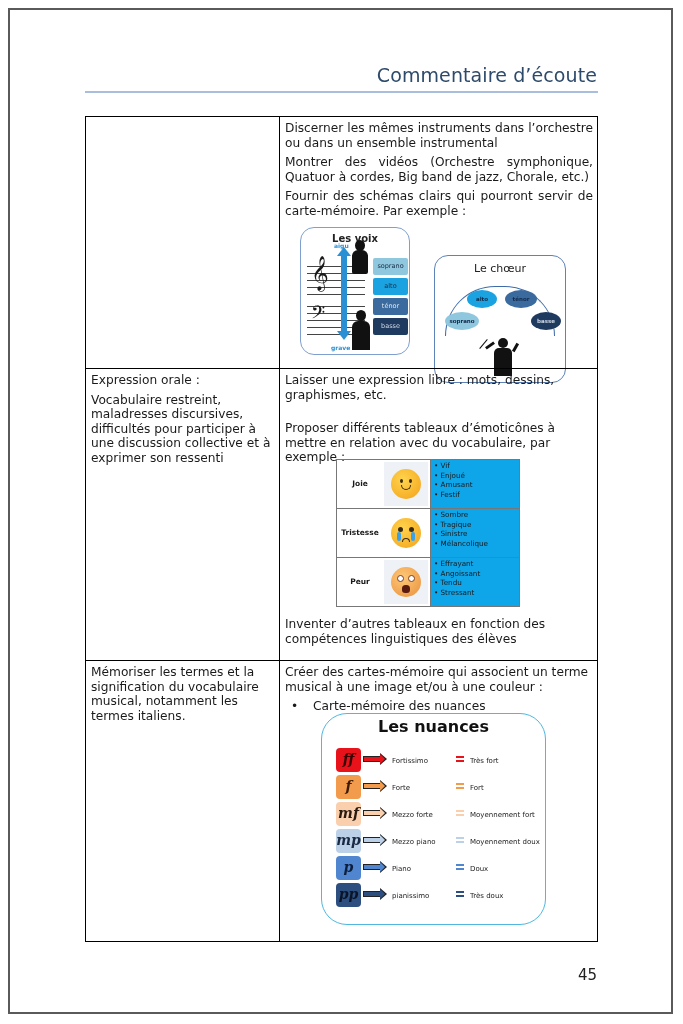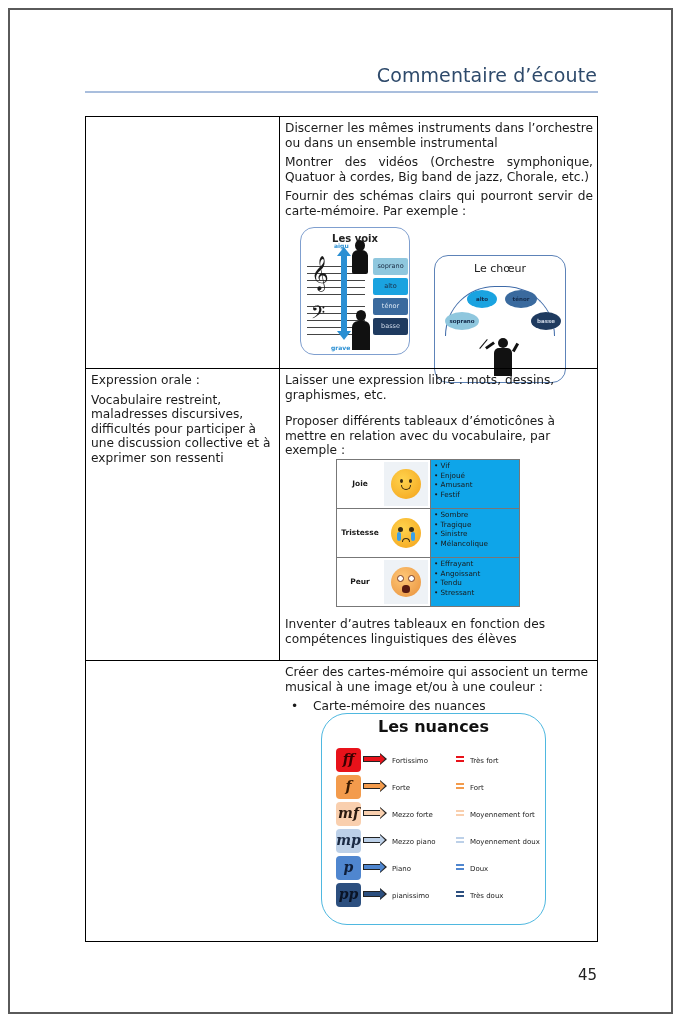--- a/index.html
+++ b/index.html
@@ -147,21 +147,21 @@
     </div>
   </div>
 
   <div class="row row2">
     <div class="col-left">
       <p>Expression orale :</p>
       <p>Vocabulaire restreint, maladresses discursives, difficultés pour participer à une discussion collective et à exprimer son ressenti</p>
     </div>
     <div class="col-right">
       <p>Laisser une expression libre : mots, dessins, graphismes, etc.</p>
-      <p style="margin-top:12px;">Proposer différents tableaux d’émoticônes à mettre en relation avec du vocabulaire, par exemple :</p>
+      <p style="margin-top:19px;">Proposer différents tableaux d’émoticônes à mettre en relation avec du vocabulaire, par exemple :</p>
 
       <div class="emo-table">
         <div class="emo-row">
           <div class="emo-name">Joie</div>
           <div class="emo-face-box">
             <div class="emo-face">
               <div style="position:absolute; left:9px; top:10px; width:3px; height:4px; border-radius:50%; background:#3a2a10;"></div>
               <div style="position:absolute; left:18px; top:10px; width:3px; height:4px; border-radius:50%; background:#3a2a10;"></div>
               <div style="position:absolute; left:10px; top:16px; width:10px; height:5px; border:1.5px solid #3a2a10; border-top:none; border-radius:0 0 6px 6px; box-sizing:border-box;"></div>
             </div>
@@ -207,20 +207,23 @@
             <div>• <span>Stressant</span></div>
           </div>
         </div>
       </div>
 
       <p style="position:absolute; left:5px; top:248px; width:306px;">Inventer d’autres tableaux en fonction des compétences linguistiques des élèves</p>
     </div>
   </div>
 
   <div class="row row3">
+    <div class="col-left">
+      <p>Mémoriser les termes et la signification du vocabulaire musical, notamment les termes italiens.</p>
+    </div>
     <div class="col-right">
       <p>Créer des cartes-mémoire qui associent un terme musical à une image et/ou à une couleur :</p>
       <div class="bullet-item">Carte-mémoire des nuances</div>
 
       <div class="nuance-card">
         <div class="nuance-title">Les nuances</div>
 
         <div class="nuance-row" style="top:34px; --fill:#e8121a;">
           <div class="nuance-icon" style="background:#e8121a; color:#3a0000;">ff</div>
           <div class="nuance-arrow" style="background:#e8121a;"></div>

